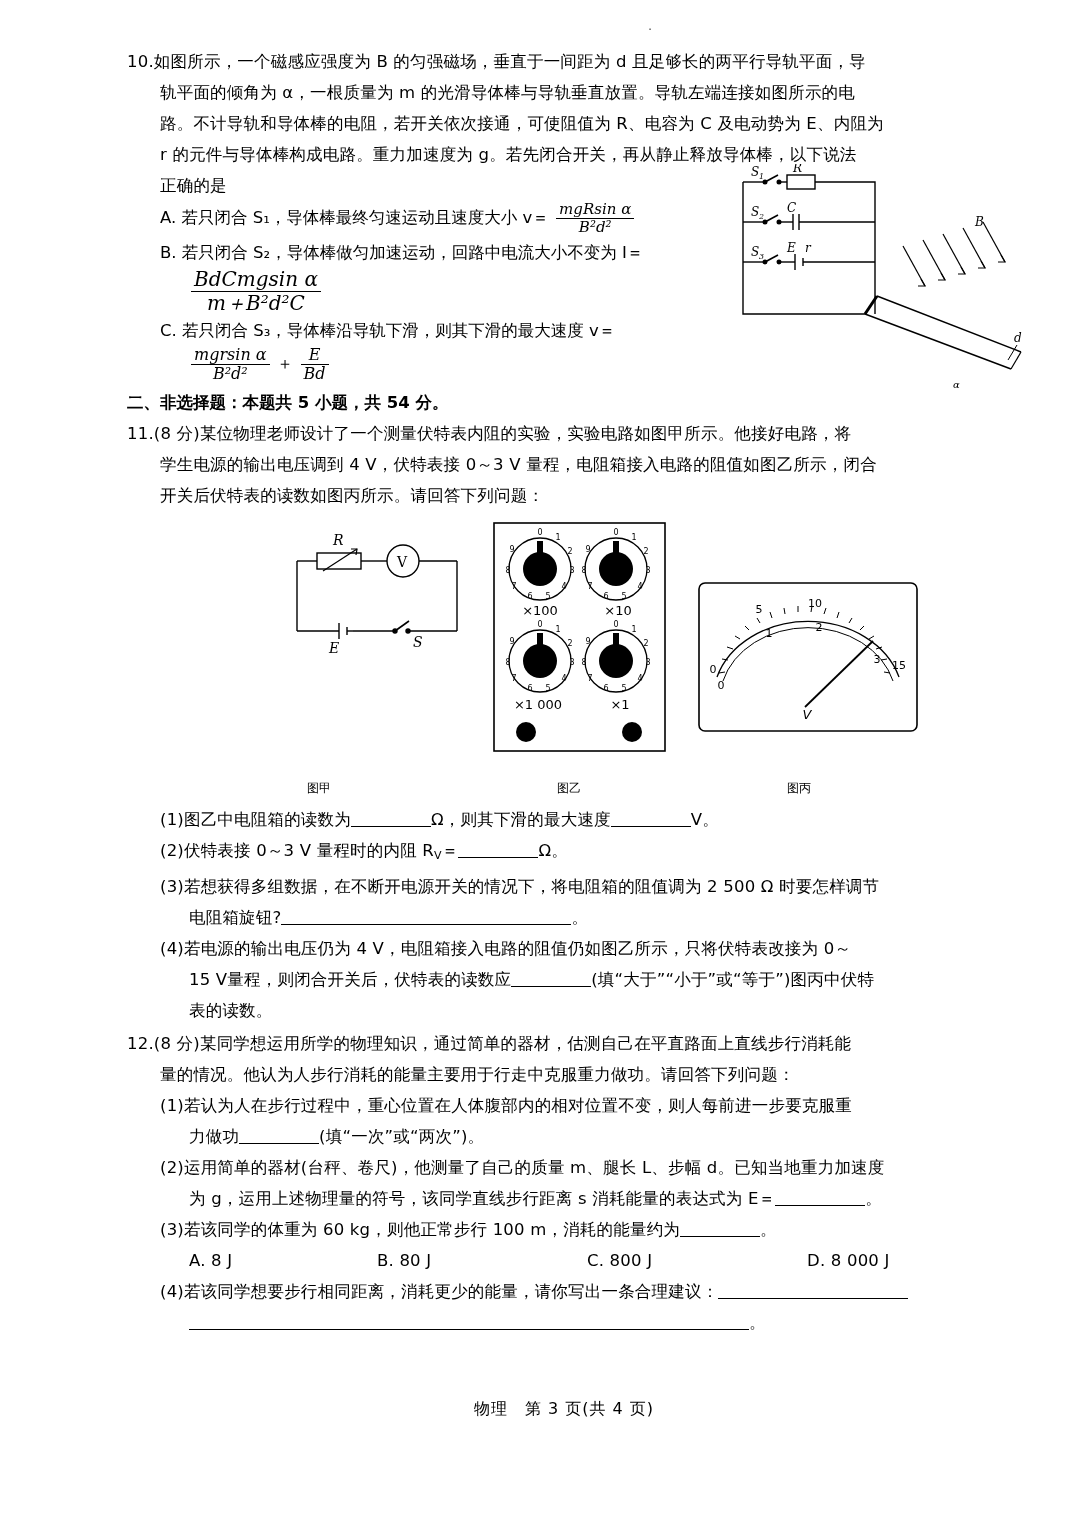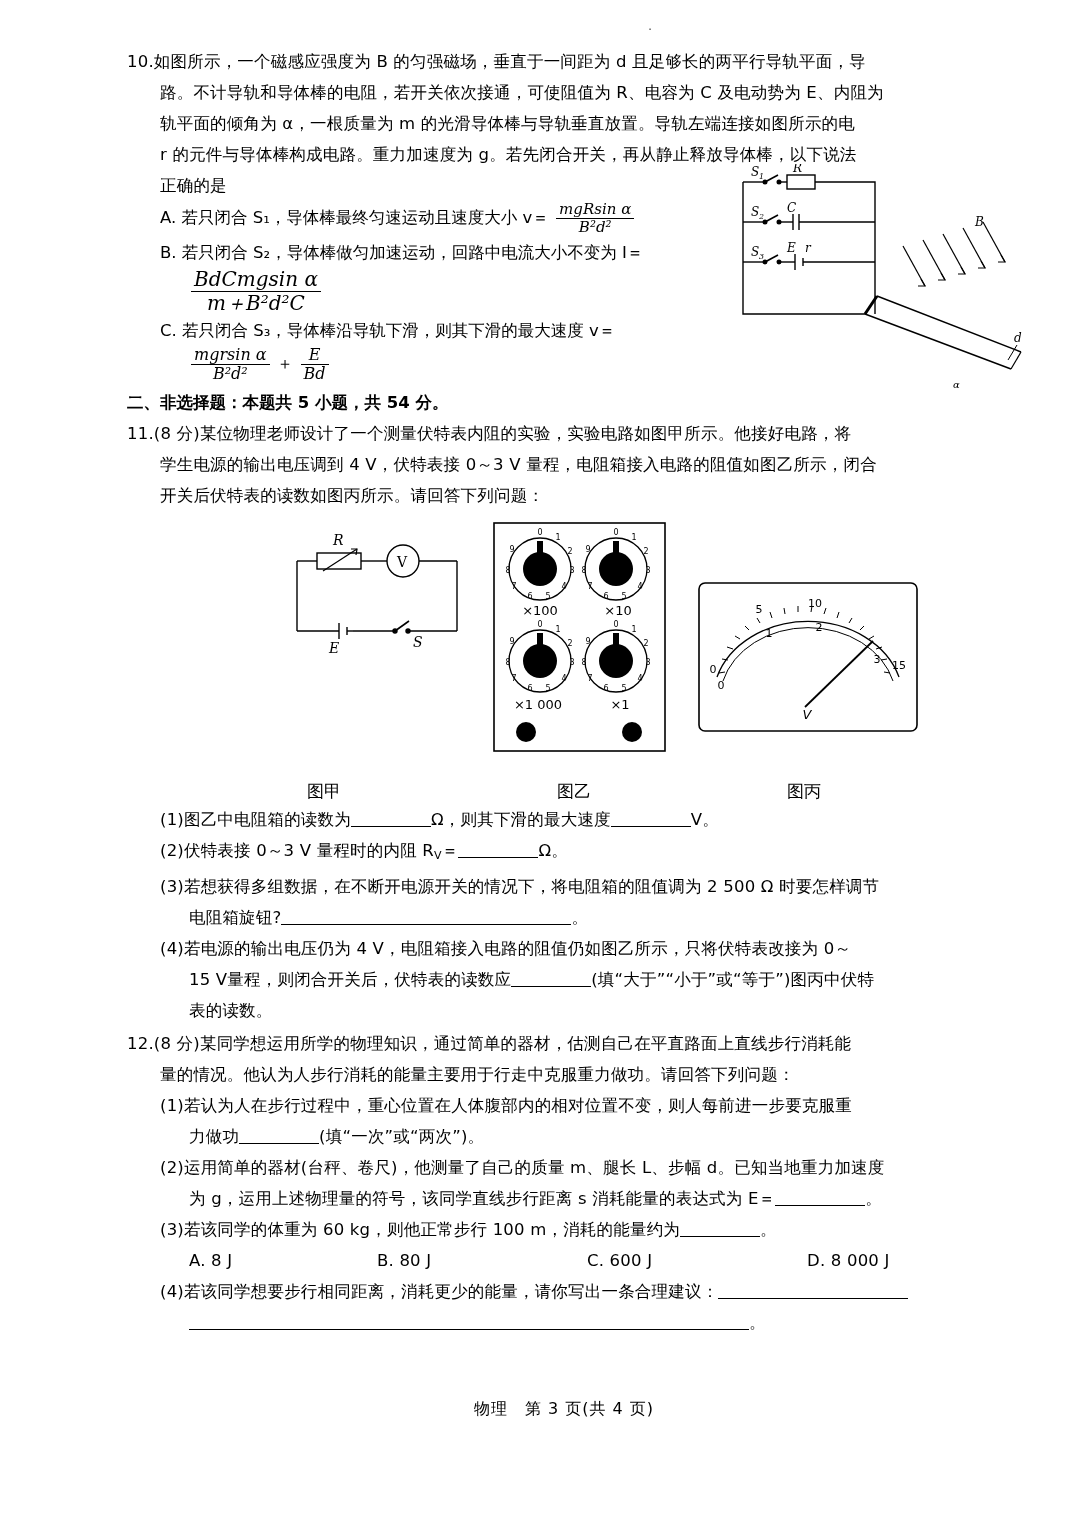--- a/index.html
+++ b/index.html
@@ -51,38 +51,38 @@
     position:absolute;left:0;right:0;bottom:108px;
     text-align:center;font-size:16px;letter-spacing:1px;margin-left:48px;
   }
   .topdot{ position:absolute; left:648px; top:22px; font-size:13px; color:#555;}
   .fig10{ position:absolute; right:-8px; top:118px; width:300px; height:230px;}
   .fig11{ position:relative; height:255px; margin:10px 0 4px 0;}
   .fig11 .sub1{ position:absolute; left:150px; top:10px;}
   .fig11 .sub2{ position:absolute; left:365px; top:0px;}
   .fig11 .sub3{ position:absolute; left:570px; top:60px;}
   .cap-row{ position:relative; height:24px;}
-  .cap-row span{ position:absolute; font-size:17px;}
+  .cap-row span{ position:absolute; font-size:12px;}
   svg{ display:block; }
 </style>
 </head>
 <body>
 
 <div class="page">
 
   <div class="topdot">·</div>
 
   <div class="content">
 
     <div class="q figwrap">
       <div class="qline">
         <span>10.</span><span>如图所示，一个磁感应强度为 B 的匀强磁场，垂直于一间距为 d 且足够长的两平行导轨平面，导</span>
       </div>
+      <div class="qline hang">轨平面的倾角为 α，一根质量为 m 的光滑导体棒与导轨垂直放置。导轨左端连接如图所示的电</div>
       <div class="qline hang">路。不计导轨和导体棒的电阻，若开关依次接通，可使阻值为 R、电容为 C 及电动势为 E、内阻为</div>
-      <div class="qline hang">轨平面的倾角为 α，一根质量为 m 的光滑导体棒与导轨垂直放置。导轨左端连接如图所示的电</div>
       <div class="qline hang">r 的元件与导体棒构成电路。重力加速度为 g。若先闭合开关，再从静止释放导体棒，以下说法</div>
       <div class="qline hang">正确的是</div>
 
       <div class="opt">
         <span>A. 若只闭合 S₁，导体棒最终匀速运动且速度大小 v＝</span>
         <span class="frac">
           <span class="num">mgRsin α</span>
           <span class="den">B²d²</span>
         </span>
       </div>
@@ -399,21 +399,21 @@
       <div class="qline hang2">
         <span>为 g，运用上述物理量的符号，该同学直线步行距离 s 消耗能量的表达式为 E＝</span><span class="blank b90"></span><span>。</span>
       </div>
 
       <div class="qline hang">
         <span>(3)若该同学的体重为 60 kg，则他正常步行 100 m，消耗的能量约为</span><span class="blank b80"></span><span>。</span>
       </div>
       <div class="qline hang2" style="position:relative;height:31px">
         <span style="position:absolute;left:62px">A. 8 J</span>
         <span style="position:absolute;left:250px">B. 80 J</span>
-        <span style="position:absolute;left:460px">C. 600 J</span>
+        <span style="position:absolute;left:460px">C. 800 J</span>
         <span style="position:absolute;left:680px">D. 8 000 J</span>
       </div>
 
       <div class="qline hang">
         <span>(4)若该同学想要步行相同距离，消耗更少的能量，请你写出一条合理建议：</span><span class="blank b190"></span>
       </div>
       <div class="qline hang2">
         <span class="blank b560"></span><span>。</span>
       </div>
     </div>

